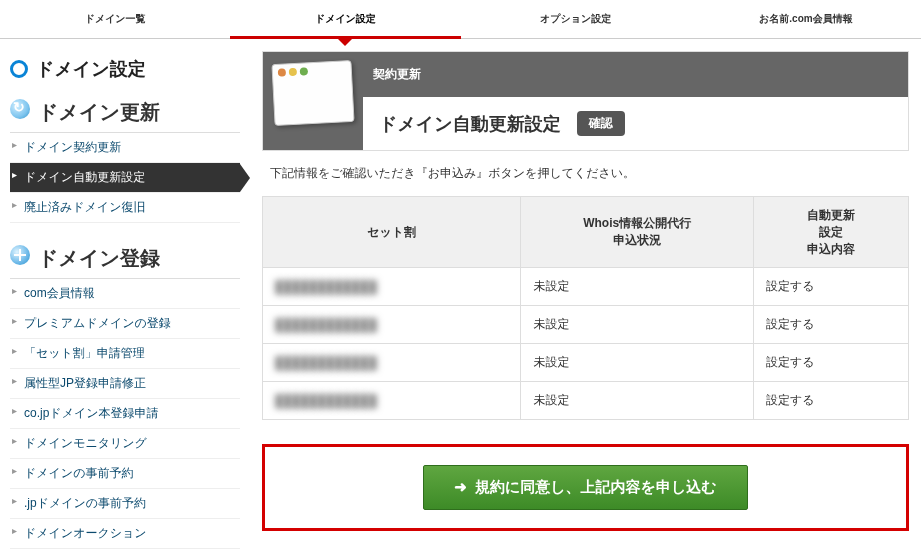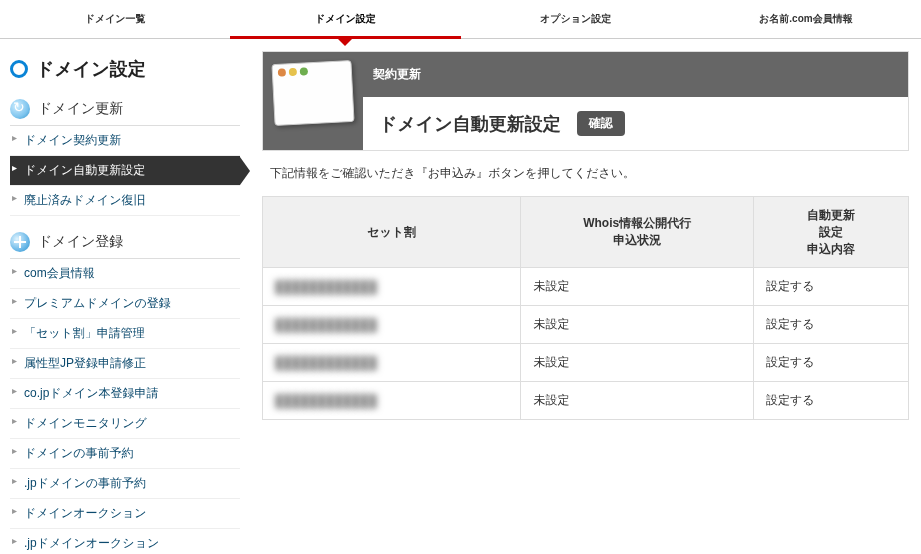--- a/index.html
+++ b/index.html
@@ -7,21 +7,21 @@
 .tabs { display: flex; border-bottom: 1px solid #ccc; }
 .tab { flex: 1; text-align: center; padding: 12px 0; font-weight: bold; font-size: 10px; cursor: pointer; position: relative; }
 .tab.active { color: #000; }
 .tab.active::after { content: ""; position: absolute; bottom: -1px; left: 0; right: 0; height: 3px; background: #c00; }
 .tab.active .triangle { position: absolute; bottom: -8px; left: 50%; transform: translateX(-50%); width: 0; height: 0; border-left: 8px solid transparent; border-right: 8px solid transparent; border-top: 8px solid #c00; }
 
 .content { display: flex; }
 .sidebar { width: 240px; padding: 10px 0 10px 10px; }
 .page-title { display: flex; align-items: center; font-size: 18px; font-weight: bold; padding: 8px 0 12px 0; color: #222; }
 .icon-circle { width: 18px; height: 18px; border-radius: 50%; border: 3px solid #0a84d6; margin-right: 8px; }
-.side-section-head { display: flex; align-items: center; padding: 6px 0; font-size: 14px; font-weight: normal; border-bottom: 1px solid #ddd; }
+.side-section-head { display: flex; align-items: flex-start; padding: 6px 0; font-size: 20px; font-weight: bold; border-bottom: 1px solid #ddd; }
 .plus-icon { width: 20px; height: 20px; border-radius: 50%; background: radial-gradient(circle at 35% 35%, #dff4ff, #6bb8e8 60%, #2a8fc7); margin-right: 8px; position: relative; }
 .plus-icon::before, .plus-icon::after { content: ""; position: absolute; background: #fff; }
 .plus-icon::before { left: 9px; top: 4px; width: 2px; height: 12px; }
 .plus-icon::after { top: 9px; left: 4px; height: 2px; width: 12px; }
 .refresh-icon { width: 20px; height: 20px; border-radius: 50%; background: radial-gradient(circle at 35% 35%, #cfeeff, #7dc4ee 60%, #2a8fc7); margin-right: 8px; position: relative; }
 .refresh-icon::before { content: "↻"; position: absolute; color: #fff; font-size: 14px; left: 3px; top: 0px; }
 .side-item { display: block; padding: 6px 4px 6px 14px; font-size: 12px; color: #0c4a6e; border-bottom: 1px solid #eee; cursor: pointer; position: relative; }
 .side-item::before { content: "▸"; position: absolute; left: 2px; color: #999; font-size: 10px; }
 .side-item.active { background: #333; color: #fff; position: relative; }
 .side-item.active::before{ color:#fff;}
@@ -67,21 +67,21 @@
     </div>
 
     <div class="side-section-head">
       <span class="refresh-icon"></span>
       <span>ドメイン更新</span>
     </div>
     <a class="side-item">ドメイン契約更新</a>
     <a class="side-item active">ドメイン自動更新設定</a>
     <a class="side-item">廃止済みドメイン復旧</a>
 
-    <div class="side-section-head" style="margin-top:10px">
+    <div class="side-section-head" style="margin-top:16px">
       <span class="plus-icon"></span>
       <span>ドメイン登録</span>
     </div>
     <a class="side-item">com会員情報</a>
     <a class="side-item">プレミアムドメインの登録</a>
     <a class="side-item">「セット割」申請管理</a>
     <a class="side-item">属性型JP登録申請修正</a>
     <a class="side-item">co.jpドメイン本登録申請</a>
     <a class="side-item">ドメインモニタリング</a>
     <a class="side-item">ドメインの事前予約</a>
@@ -135,14 +135,19 @@
           <td>設定する</td>
         </tr>
         <tr>
           <td class="blur">████████████</td>
           <td>未設定</td>
           <td>設定する</td>
         </tr>
       </tbody>
     </table>
 
+    <div class="submit-wrap">
+      <button class="submit-btn">
+        <span class="arrow">➜</span><span>規約に同意し、上記内容を申し込む</span>
+      </button>
+    </div>
   </div>
 </div>
 
 </body></html>

